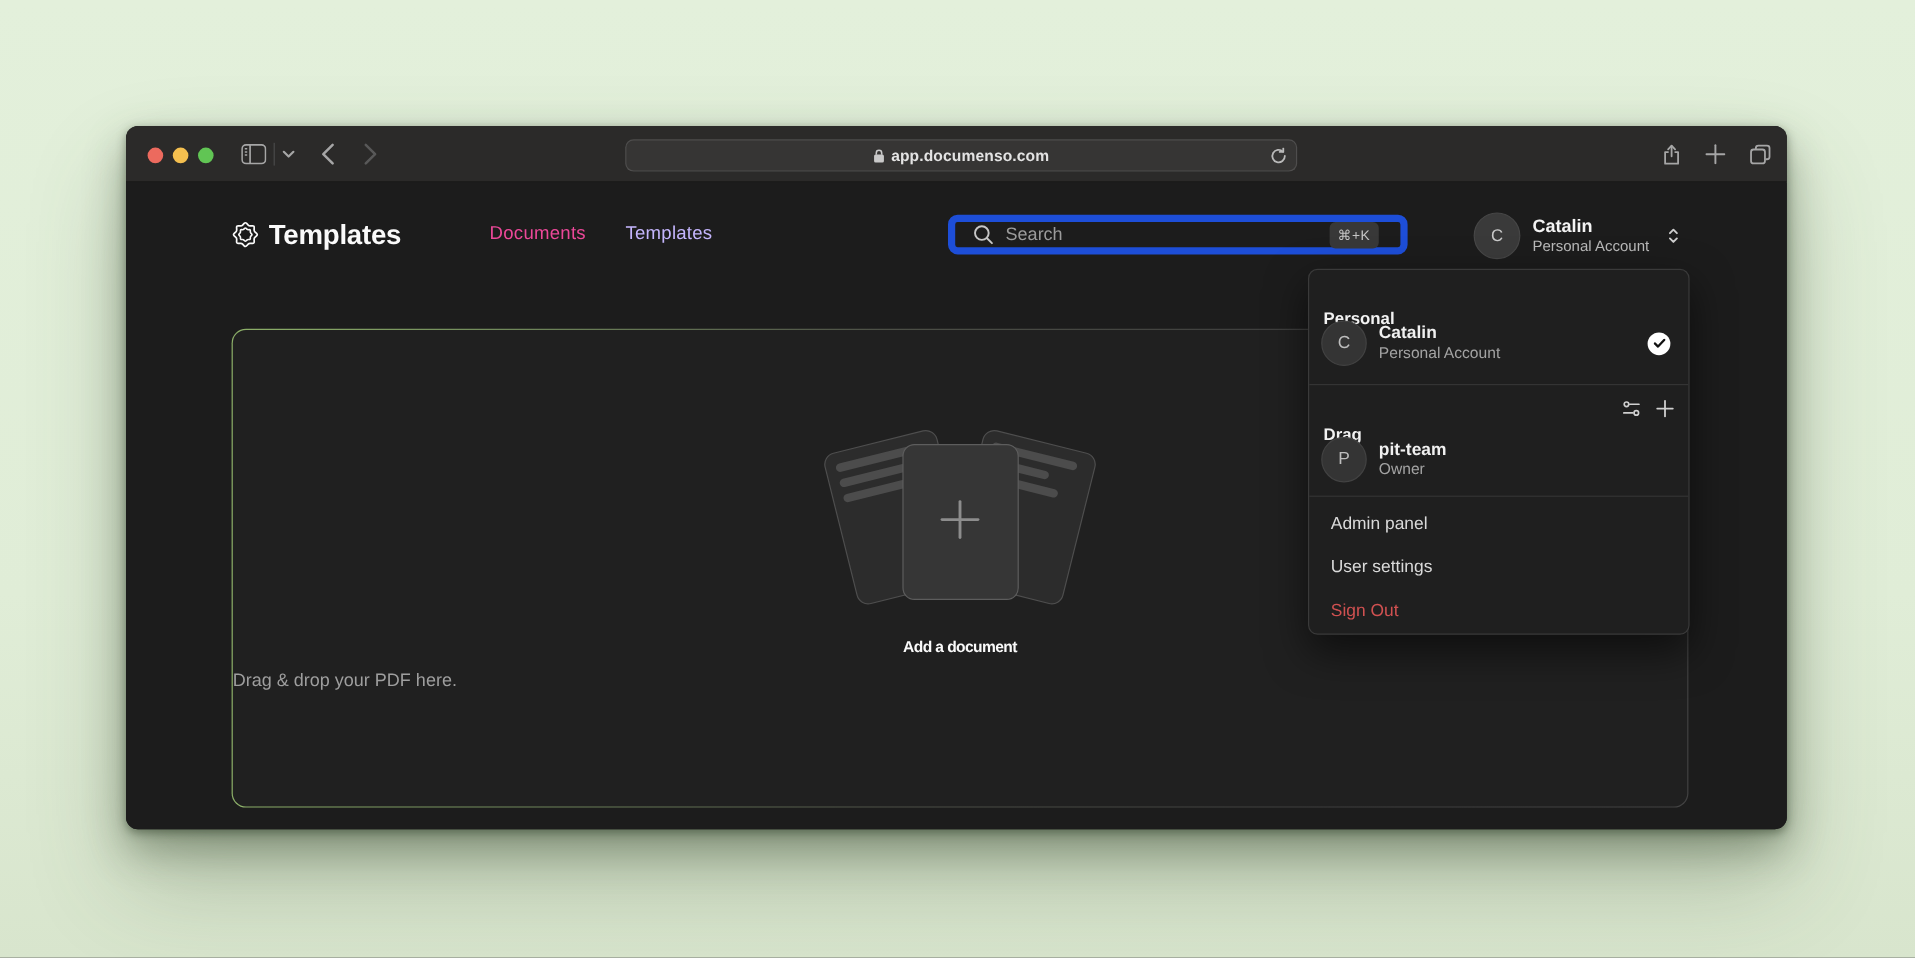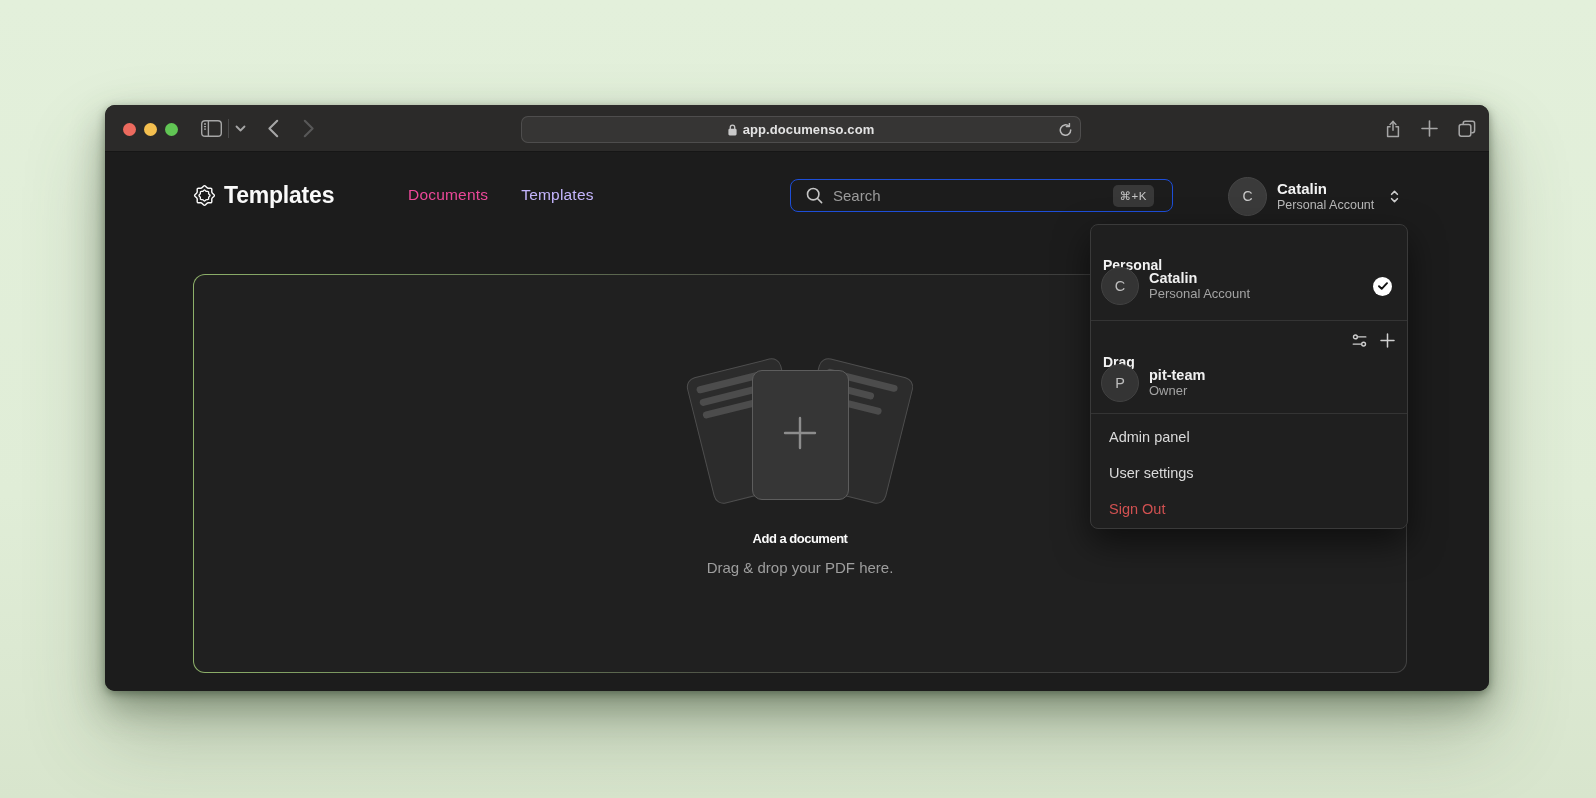--- a/index.html
+++ b/index.html
@@ -45,21 +45,21 @@
   .appheader { position:absolute; left:0; top:0; right:0; height:90px; }
   .brand { position:absolute; left:88px; top:30px; display:flex; align-items:center; color:#fff; }
   .brand svg { display:block; }
   .wordmark { margin-left:8px; font-size:23px; font-weight:700; color:#fafafa; letter-spacing:-0.2px; }
   .nav { position:absolute; left:303px; top:22px; display:flex; gap:33px; font-size:15.5px; font-weight:500; letter-spacing:0.2px; }
   .nav .item { line-height:42px; height:42px; display:block; }
   .nav .active { color:#ec4899; }
   .nav .muted { color:#c4b5fd; }
 
   .search { position:absolute; left:685px; top:27px; width:383px; height:33px;
-    border:1px solid #1d4ed8; border-radius:8px; background:transparent;
+    border:6px solid #1d4ed8; border-radius:8px; background:transparent;
     display:flex; align-items:center; padding:0 18px 0 15px; }
   .search .sicon { color:#c6c6c6; display:flex; margin-right:10px; }
   .search .ph { color:#9b9b9b; font-size:15px; flex:1; }
   .search .kbd { background:#383838; color:#c6c6c6; font-size:11.5px; border-radius:5px;
     padding:4px 7px; letter-spacing:0.5px; }
 
   .usermenu { position:absolute; left:1123px; top:24px; height:40px; display:flex; align-items:center; cursor:pointer; }
   .avatar { width:39px; height:39px; border-radius:50%; background:#3a3a3a; border:1px solid #464646;
     color:#c9c9c9; display:flex; align-items:center; justify-content:center; font-size:14px; }
   .usermenu .utext { margin-left:10px; width:106px; }
@@ -79,21 +79,21 @@
   .card.left  { left:-101px; top:-4px; transform:rotate(-14deg); }
   .card.right { left:4px;  top:-4px; transform:rotate(14deg); }
   .card .bars { padding:9px 8px 0 8px; display:flex; flex-direction:column; gap:6px; }
   .bar { height:7px; border-radius:3.5px; background:#4c4c4c; }
   .card.center { left:-48.5px; top:0; background:#363636;
     border:1px solid #5d5d5d;
     display:flex; align-items:center; justify-content:center; color:#8d8d8d; }
 
   .dz-title { position:absolute; left:0; right:0; top:256px; text-align:center;
     color:#fafafa; font-size:13px; font-weight:700; letter-spacing:-0.5px; }
-  .dz-sub { position:absolute; left:0; right:0; top:284px; text-align:center;
+  .dz-sub { position:absolute; left:0; right:0; top:284px; text-align:left;
     color:#9e9e9e; font-size:15px; }
 
   
   .menu { position:absolute; left:985px; top:72px; width:318px; height:305px;
     background:#1f1f1f; border:1px solid #3a3a3a; border-radius:8px;
     box-shadow:0 14px 34px rgba(0,0,0,0.55); z-index:5; }
   .m-label { position:absolute; left:12px; font-size:14px; font-weight:700; color:#f2f2f2;margin-top:20px; }
   .m-label.personal { top:12px; }
   .m-label.teams { top:109px; }
   .m-row { position:absolute; left:10px; right:10px; height:38px; display:flex; align-items:center; }

